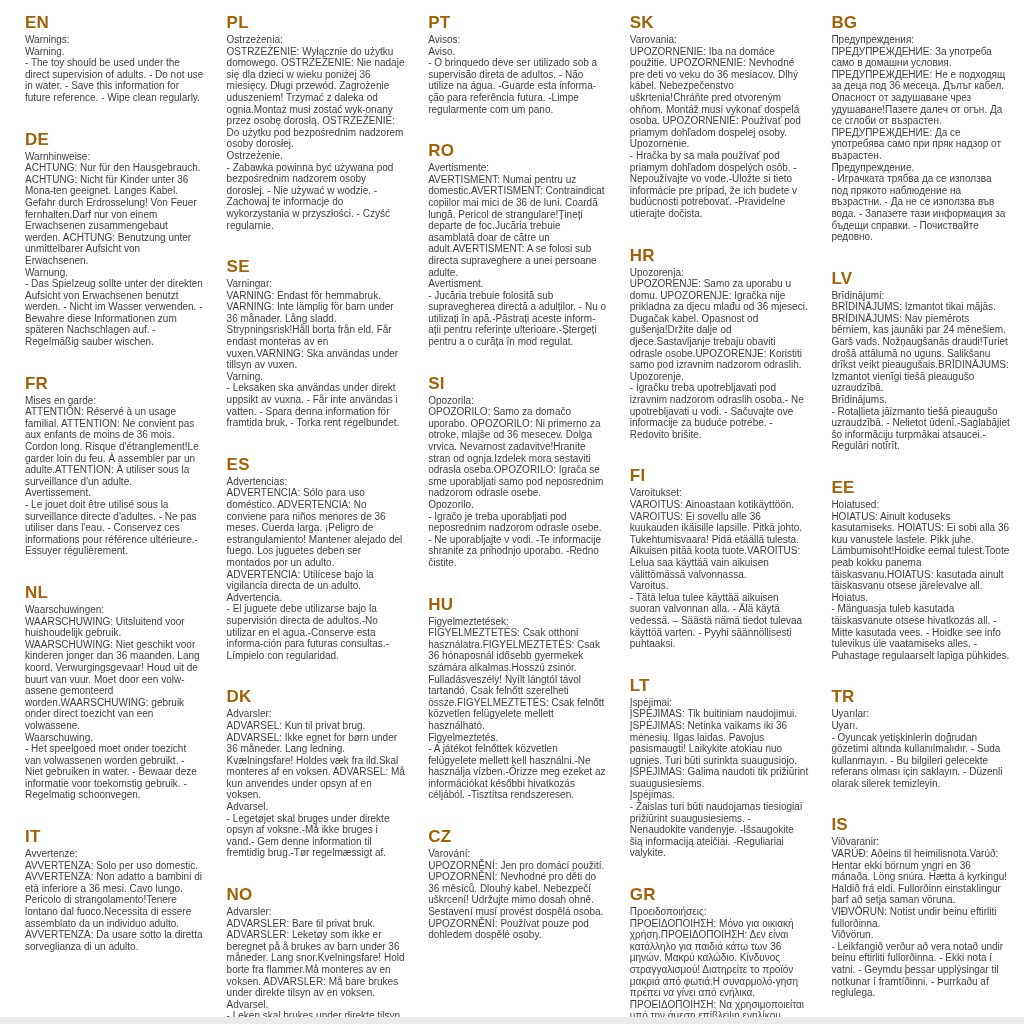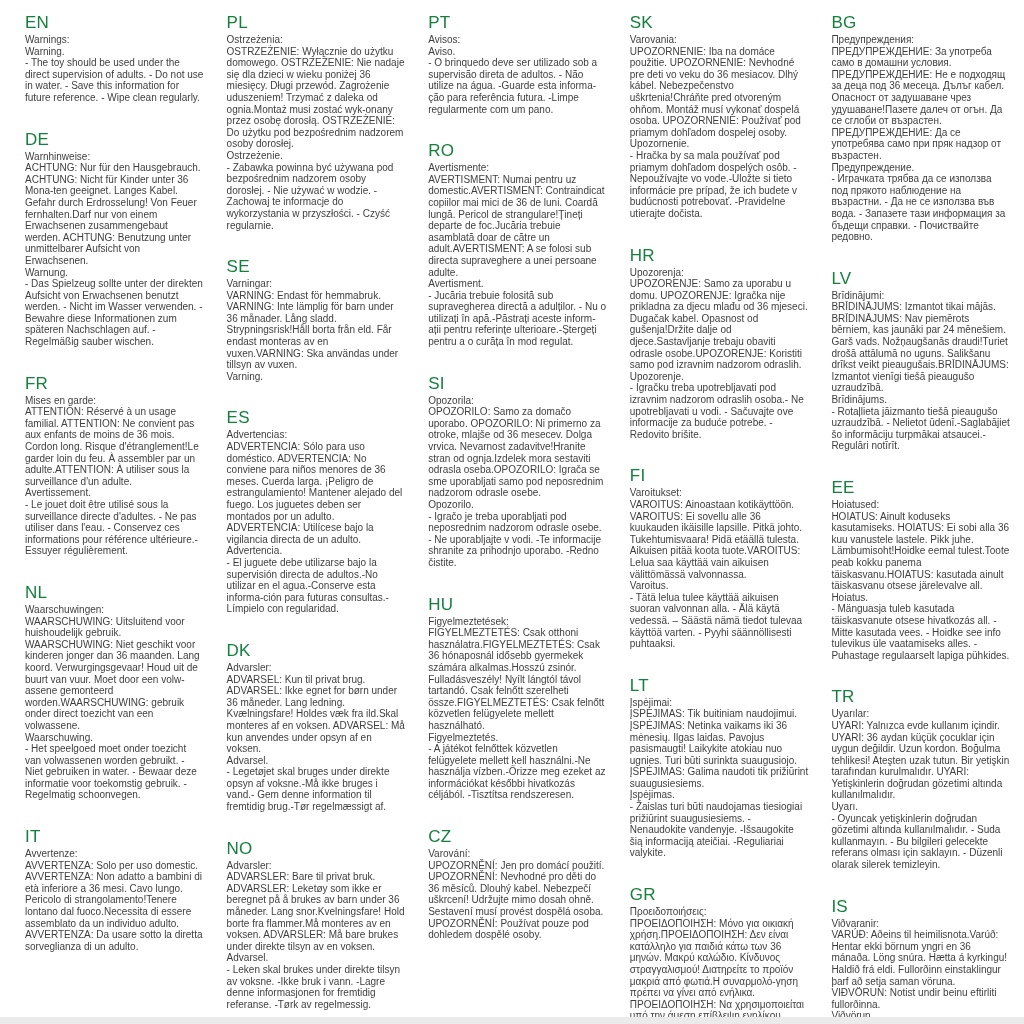--- a/index.html
+++ b/index.html
@@ -20,23 +20,23 @@
     grid-template-columns: repeat(5, 1fr);
     column-gap: 23px;
     font-family: "Liberation Sans", "DejaVu Sans", sans-serif;
     color: #3e3e3e;
   }
   .col { min-width: 0; }
   .block { margin: 0 0 26px 0; }
   .lang {
     font-size: 17px;
     line-height: 19px;
-    font-weight: 400;
+    font-weight: 700;
     margin: 0 0 2px 0;
-    color: #15803d;
+    color: #a16207;
     letter-spacing: 0.2px;
   }
   .title, .body {
     font-size: 10px;
     line-height: 11.6px;
     margin: 0;
     color: #3e3e3e;
   }
   .bottom-strip {
     position: absolute;
@@ -95,20 +95,21 @@
     <p class="body">OSTRZEŻENIE: Wyłącznie do użytku domowego. OSTRZEŻENIE: Nie nadaje się dla dzieci w wieku poniżej 36 miesięcy. Długi przewód. Zagrożenie uduszeniem! Trzymać z daleka od ognia.Montaż musi zostać wyk-onany przez osobę dorosłą. OSTRZEŻENIE: Do użytku pod bezpośrednim nadzorem osoby dorosłej.</p>
     <p class="body">Ostrzeżenie.</p>
     <p class="body">- Zabawka powinna być używana pod bezpośrednim nadzorem osoby dorosłej. - Nie używać w wodzie. - Zachowaj te informacje do wykorzystania w przyszłości. - Czyść regularnie.</p>
   </section>
 
   <section class="block">
     <h2 class="lang">SE</h2>
     <p class="title">Varningar:</p>
     <p class="body">VARNING: Endast för hemmabruk. VARNING: Inte lämplig för barn under 36 månader. Lång sladd. Strypningsrisk!Håll borta från eld. Får endast monteras av en vuxen.VARNING: Ska användas under tillsyn av vuxen.</p>
     <p class="body">Varning.</p>
+    <p class="body">- Leksaken ska användas under direkt uppsikt av vuxna. - Får inte användas i vatten. - Spara denna information för framtida bruk. - Torka rent regelbundet.</p>
   </section>
 
   <section class="block">
     <h2 class="lang">ES</h2>
     <p class="title">Advertencias:</p>
     <p class="body">ADVERTENCIA: Sólo para uso doméstico. ADVERTENCIA: No conviene para niños menores de 36 meses. Cuerda larga. ¡Peligro de estrangulamiento! Mantener alejado del fuego. Los juguetes deben ser montados por un adulto. ADVERTENCIA: Utilícese bajo la vigilancia directa de un adulto.</p>
     <p class="body">Advertencia.</p>
     <p class="body">- El juguete debe utilizarse bajo la supervisión directa de adultos.-No utilizar en el agua.-Conserve esta informa-ción para futuras consultas.-Límpielo con regularidad.</p>
   </section>
 
@@ -229,21 +230,20 @@
     <h2 class="lang">EE</h2>
     <p class="title">Hoiatused:</p>
     <p class="body">HOIATUS: Ainult koduseks kasutamiseks. HOIATUS: Ei sobi alla 36 kuu vanustele lastele. Pikk juhe. Lämbumisoht!Hoidke eemal tulest.Toote peab kokku panema täiskasvanu.HOIATUS: kasutada ainult täiskasvanu otsese järelevalve all.</p>
     <p class="body">Hoiatus.</p>
     <p class="body">- Mänguasja tuleb kasutada täiskasvanute otsese hivatkozás all. -  Mitte kasutada vees. - Hoidke see info tulevikus üle vaatamiseks alles. - Puhastage regulaarselt lapiga pühkides.</p>
   </section>
 
   <section class="block">
     <h2 class="lang">TR</h2>
     <p class="title">Uyarılar:</p>
-    <p class="body">UYARI: Yalnızca evde kullanım içindir. UYARI: 36 aydan küçük çocuklar için uygun değildir. Uzun kordon. Boğulma tehlikesi! Ateşten uzak tutun. Bir yetişkin tarafından kurulmalıdır. UYARI: Yetişkinlerin doğrudan gözetimi altında kullanılmalıdır.</p>
     <p class="body">Uyarı.</p>
     <p class="body">- Oyuncak yetişkinlerin doğrudan gözetimi altında kullanılmalıdır. - Suda kullanmayın. - Bu bilgileri gelecekte referans olması için saklayın. - Düzenli olarak silerek temizleyin.</p>
   </section>
 
   <section class="block">
     <h2 class="lang">IS</h2>
     <p class="title">Viðvaranir:</p>
     <p class="body">VARÚÐ: Aðeins til heimilisnota.Varúð: Hentar ekki börnum yngri en 36 mánaða. Löng snúra. Hætta á kyrkingu! Haldið frá eldi. Fullorðinn einstaklingur þarf að setja saman vöruna. VIÐVÖRUN: Notist undir beinu eftirliti fullorðinna.</p>
     <p class="body">Viðvörun.</p>
     <p class="body">- Leikfangið verður að vera notað undir beinu eftirliti fullorðinna. - Ekki nota í vatni. - Geymdu þessar upplýsingar til notkunar í framtíðinni. - Þurrkaðu af reglulega.</p>

